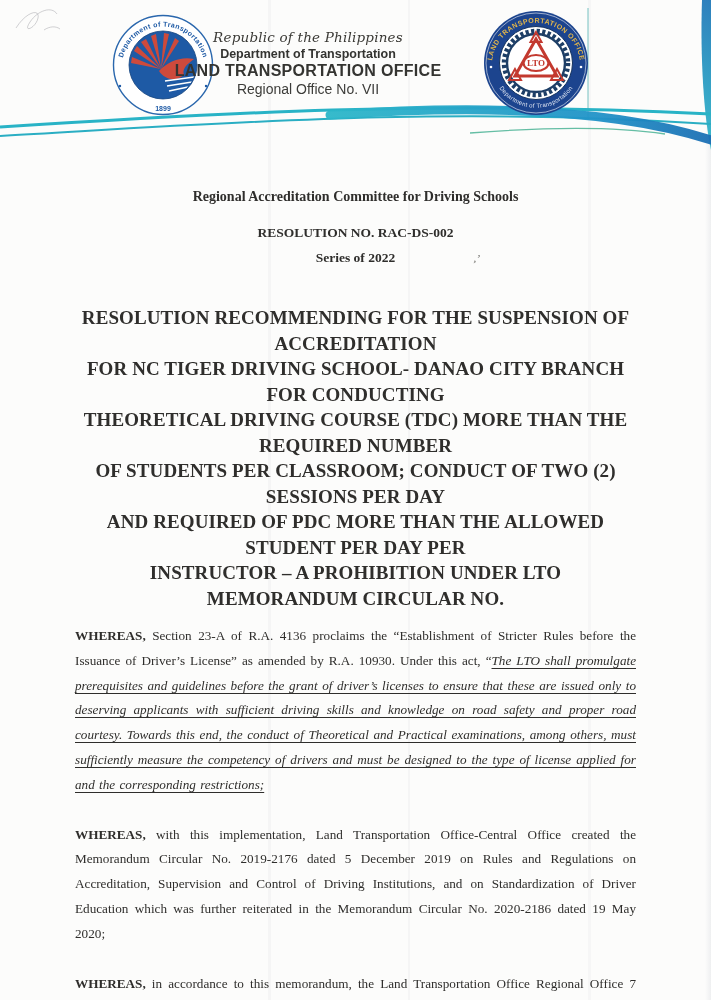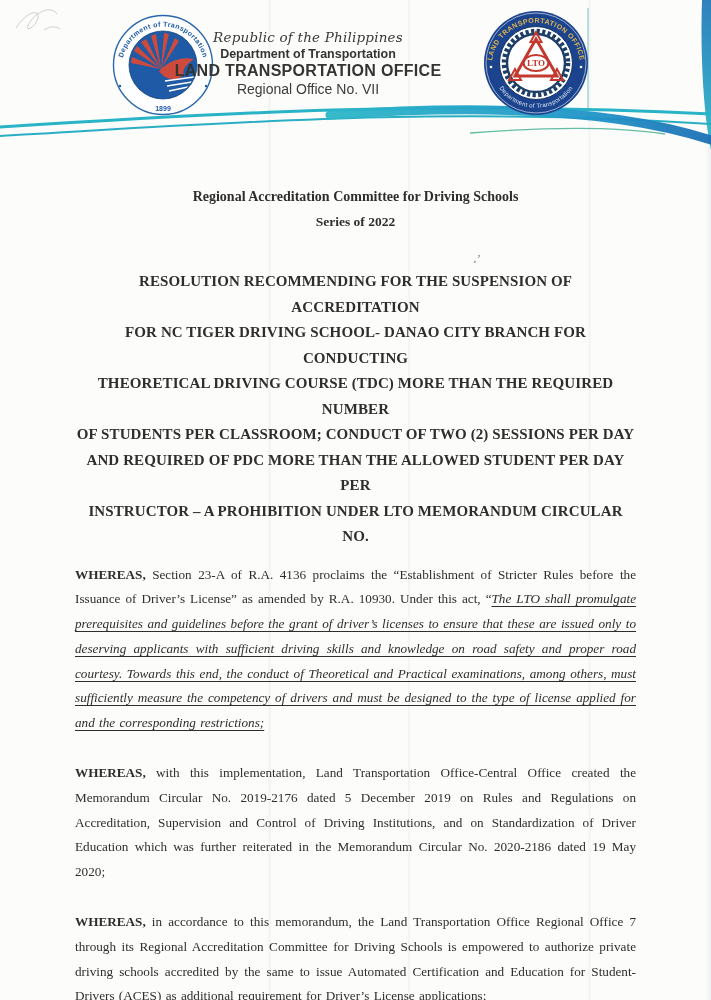--- a/index.html
+++ b/index.html
@@ -25,21 +25,21 @@
   .seal{position:absolute;}
   .seal-left{left:112px;top:14px;width:102px;height:102px;}
   .seal-right{left:483px;top:9px;width:106px;height:108px;}
   .overlay-svg{position:absolute;left:0;top:0;}
   
   .content{position:absolute;left:75px;top:0;width:561px;}
   .committee{margin-top:184px;font-size:14px;line-height:25px;font-weight:bold;text-align:center;}
   .res-no{margin-top:11px;font-size:13.5px;line-height:25px;font-weight:bold;text-align:center;}
   .series{margin-top:0;font-size:13.5px;line-height:25px;font-weight:bold;text-align:center;}
   .title-block{margin-top:35px;}
-  .title-line{font-size:15px;line-height:25.5px;font-weight:bold;text-align:center;letter-spacing:0.1px;}
+  .title-line{font-size:19px;line-height:25.5px;font-weight:bold;text-align:center;letter-spacing:0.1px;}
   .par{font-size:13.2px;line-height:24.8px;text-align:justify;word-spacing:1px;}
   .par.p1{margin-top:13px;}
   .par.p2{margin-top:25px;}
   .par.p3{margin-top:25px;}
   .lead{font-weight:bold;}
   .quote{font-style:italic;text-decoration:underline;text-underline-offset:3px;}
   .ink-mark{position:absolute;left:474px;top:252px;font-size:11px;color:#6b6a66;transform:rotate(8deg);font-family:"Liberation Serif",serif;}
 </style>
 </head>
 <body>
@@ -140,20 +140,21 @@
     <div class="hdr-republic">Republic of the Philippines</div>
     <div class="hdr-dept">Department of Transportation</div>
     <div class="hdr-office">LAND TRANSPORTATION OFFICE</div>
     <div class="hdr-regional">Regional Office No. VII</div>
   </div>
 
   <span class="ink-mark">,’</span>
 
   <div class="content">
     <div class="committee">Regional Accreditation Committee for Driving Schools</div>
+    <div class="res-no">RESOLUTION NO. RAC-DS-002</div>
     <div class="series">Series of 2022</div>
 
     <div class="title-block">
       <div class="title-line">RESOLUTION RECOMMENDING FOR THE SUSPENSION OF ACCREDITATION</div>
       <div class="title-line">FOR NC TIGER DRIVING SCHOOL- DANAO CITY BRANCH FOR CONDUCTING</div>
       <div class="title-line">THEORETICAL DRIVING COURSE (TDC) MORE THAN THE REQUIRED NUMBER</div>
       <div class="title-line">OF STUDENTS PER CLASSROOM; CONDUCT OF TWO (2) SESSIONS PER DAY</div>
       <div class="title-line">AND REQUIRED OF PDC MORE THAN THE ALLOWED STUDENT PER DAY PER</div>
       <div class="title-line">INSTRUCTOR – A PROHIBITION UNDER LTO MEMORANDUM CIRCULAR NO.</div>
     </div>

